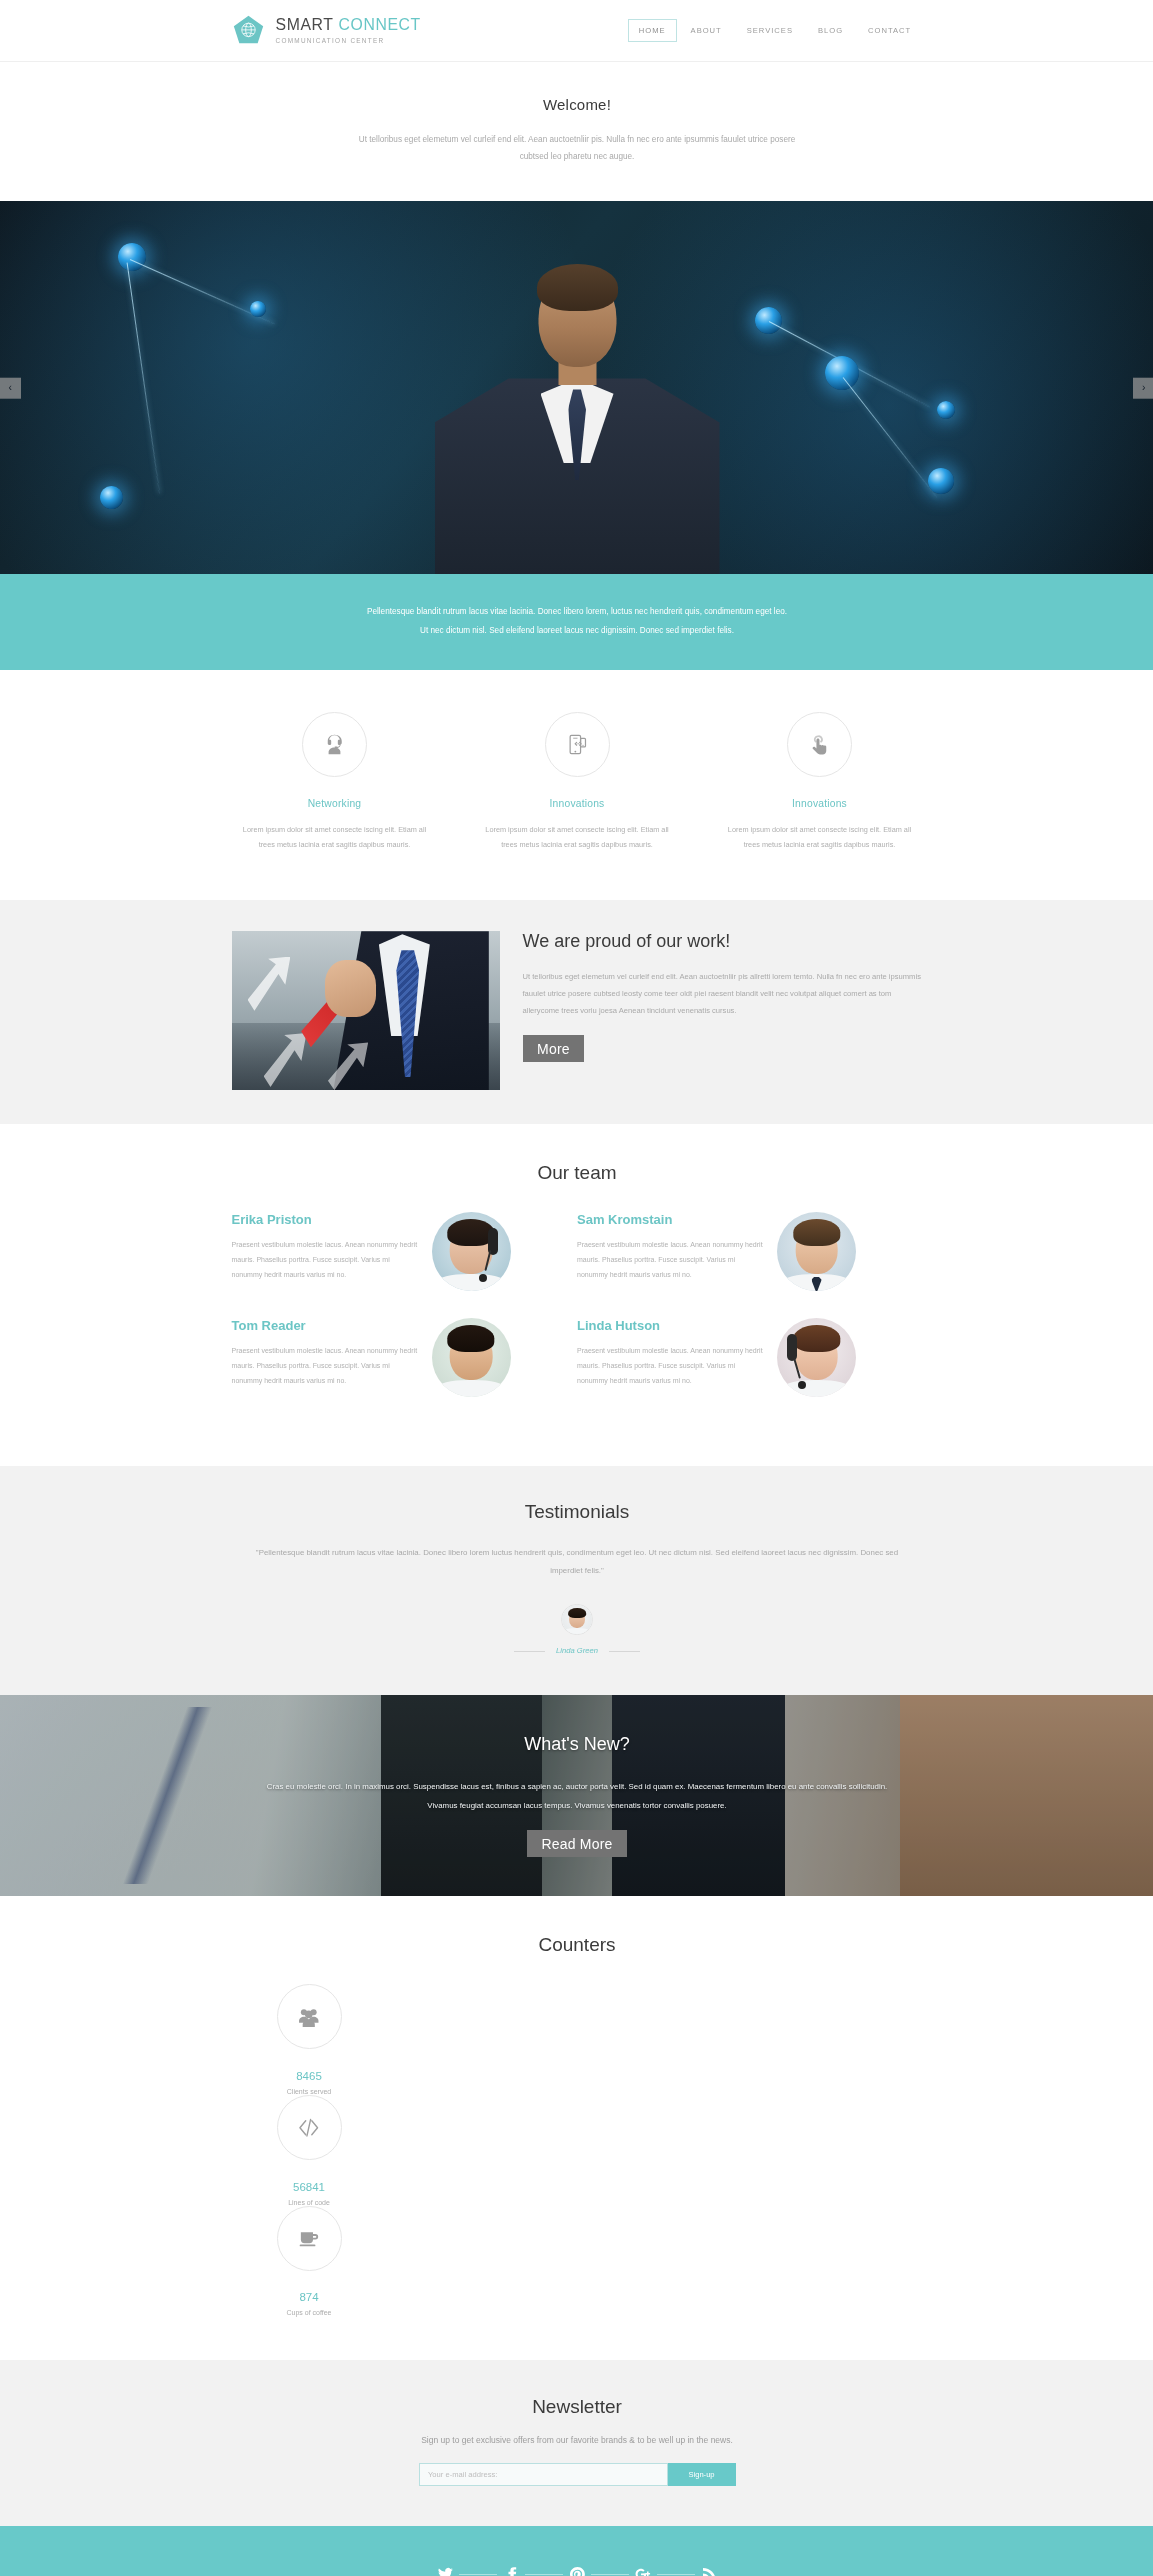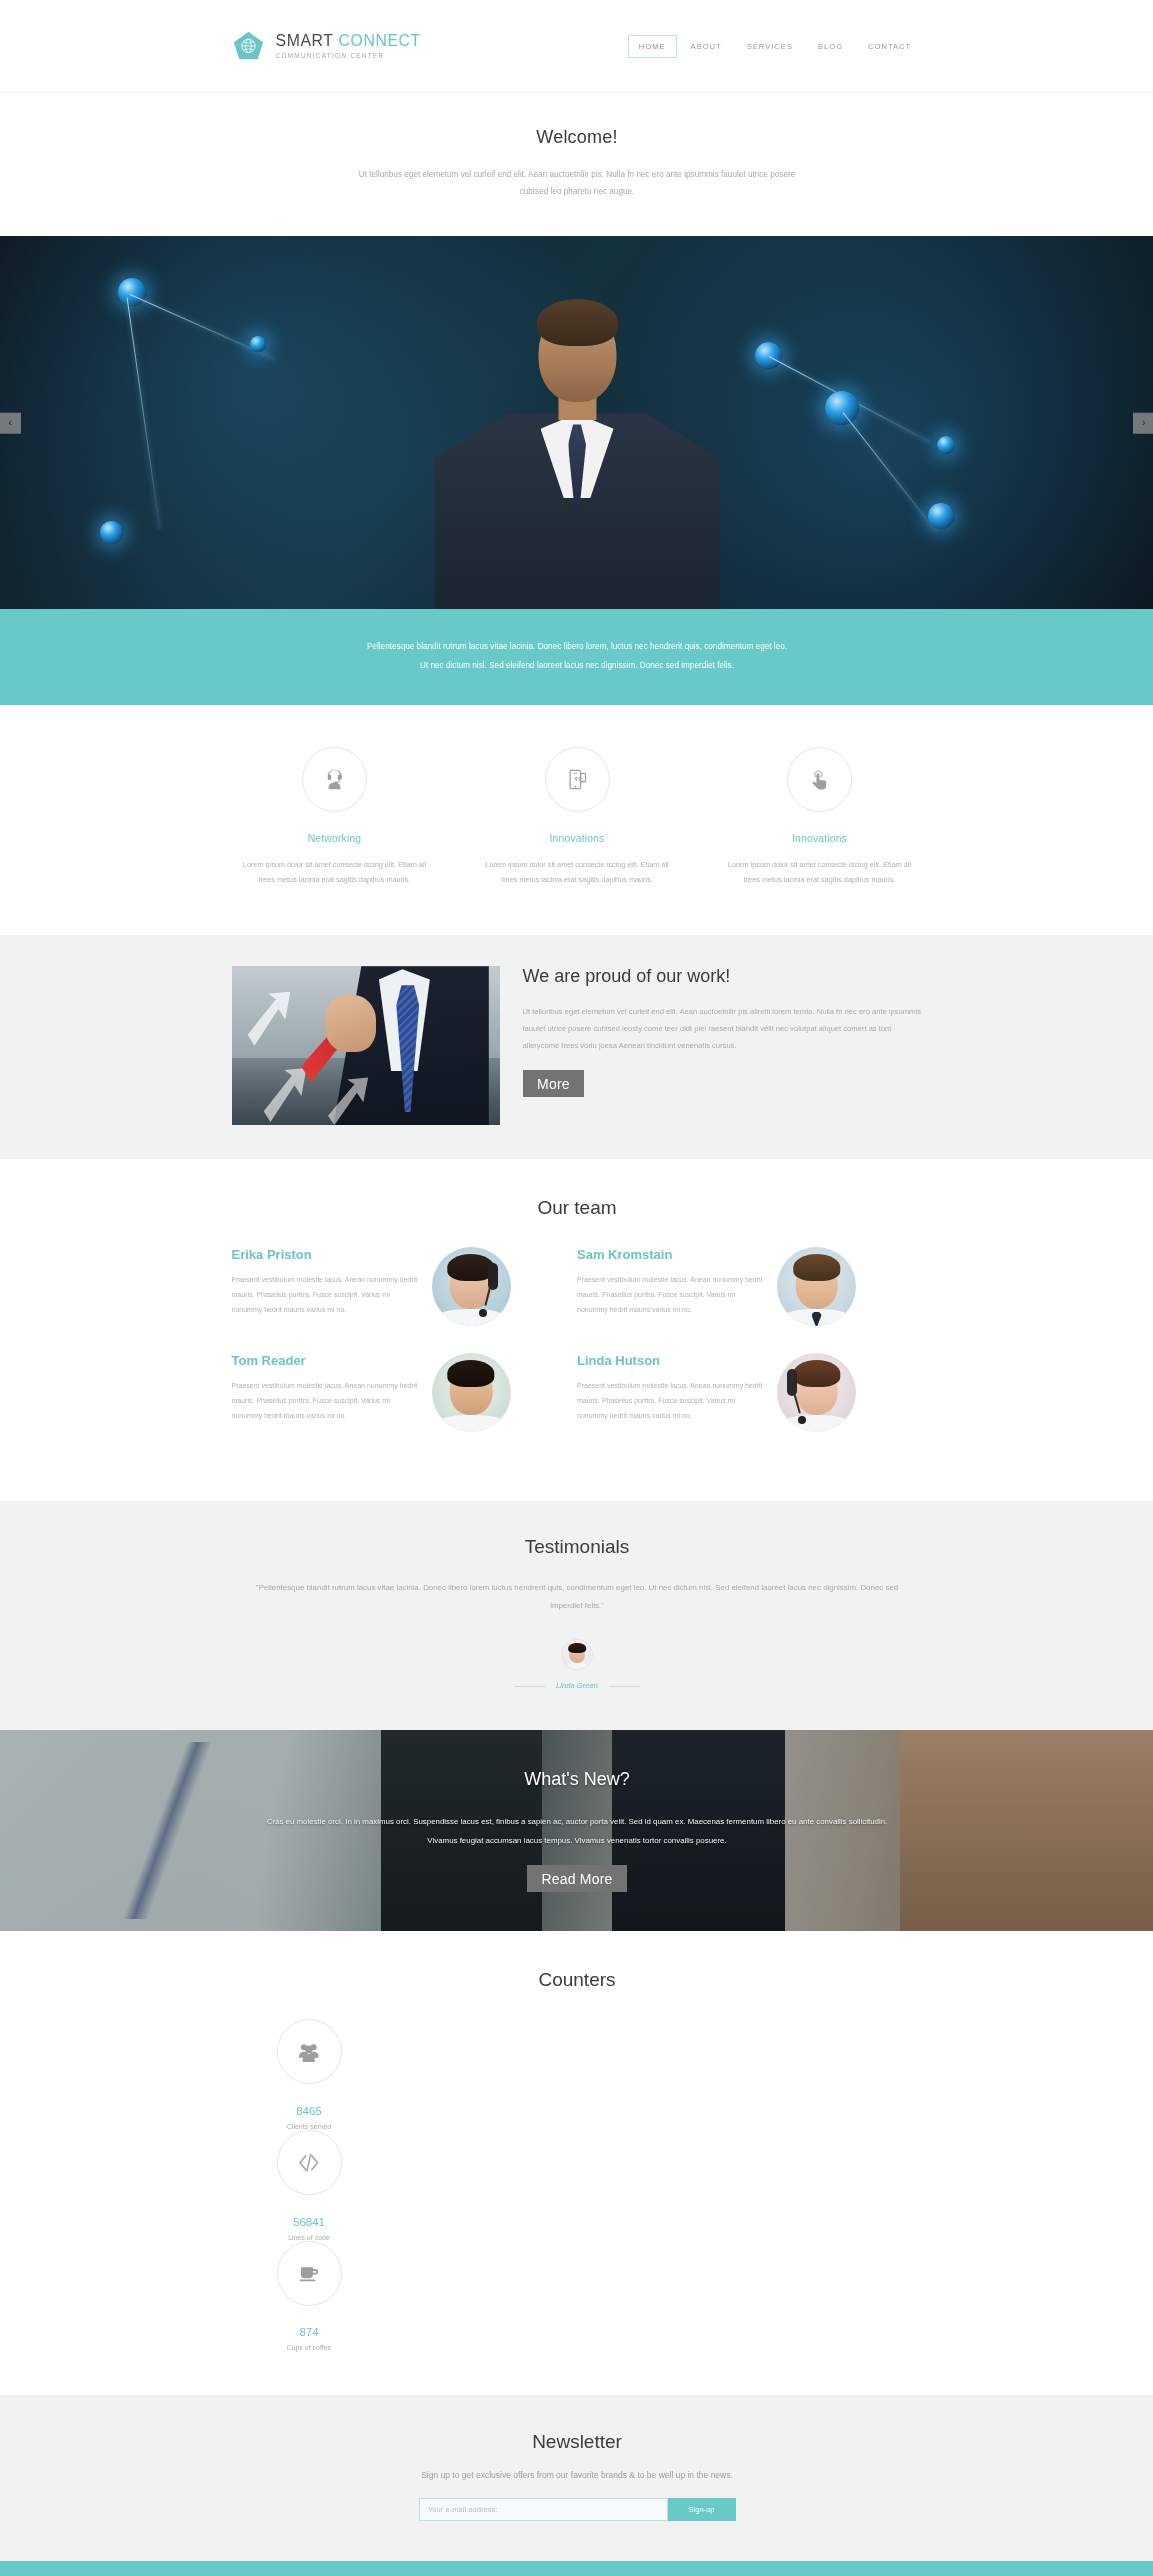--- a/index.html
+++ b/index.html
@@ -8,41 +8,41 @@
     font-family:"Liberation Sans", sans-serif;
     background:#ffffff;
     color:#8d8d8d;
     -webkit-font-smoothing:antialiased;
   }
   .wrap { width:1154px; margin:0 auto; position:relative; }
   .container { width:691px; margin:0 auto; position:relative; }
 
   
   header.site-header {
-    height:93px; background:#fff; border-bottom:0.6px solid #efefef;
+    height:62px; background:#fff; border-bottom:0.6px solid #efefef;
     display:flex; align-items:center;
   }
   .header-inner { width:691px; margin:0 auto; display:flex; align-items:center; justify-content:space-between; }
   .brand { display:flex; align-items:center; gap:11px; }
   .brand-mark { width:33px; height:33px; position:relative; flex:0 0 auto; }
   .brand-text .line1 { font-size:15.8px; letter-spacing:0.6px; line-height:1; }
   .brand-text .line1 .smart { color:#4a4a4a; font-weight:300; }
   .brand-text .line1 .connect { color:#68c6c6; font-weight:300; }
   .brand-text .line2 { font-size:6.4px; color:#a5a5a5; letter-spacing:1.3px; margin-top:3.6px; font-weight:300; }
 
   nav.main-nav { display:flex; align-items:center; gap:2.4px;justify-content:center; }
   nav.main-nav a {
     display:inline-block; font-size:7.6px; letter-spacing:1px; color:#9b9b9b;
     text-decoration:none; padding:6px 10.3px; border:0.6px solid transparent;
   }
   nav.main-nav a.active { color:#8f8f8f; border:0.6px solid #bfe3e3; }
 
   
   .welcome { padding:34px 0 36px; text-align:center; background:#fff; }
-  .welcome h1 { font-size:18px; font-weight:300; color:#3b3b3b; letter-spacing:0.2px; }
+  .welcome h1 { font-size:15px; font-weight:300; color:#3b3b3b; letter-spacing:0.2px; }
   .welcome p { margin:18px auto 0; width:437px; font-size:8.2px; line-height:2.1; color:#a9a9a9; font-weight:300; }
 
   
   .slider { position:relative; height:373px; overflow:hidden; background:#0e1a22; }
   .slider-bg { position:absolute; inset:0;
     background:
       radial-gradient(circle at 22% 38%, rgba(40,120,170,.38), transparent 36%),
       radial-gradient(circle at 77% 55%, rgba(40,130,190,.32), transparent 34%),
       linear-gradient(130deg,#0d161d 0%,#15323f 42%,#0c1820 100%);
   }

